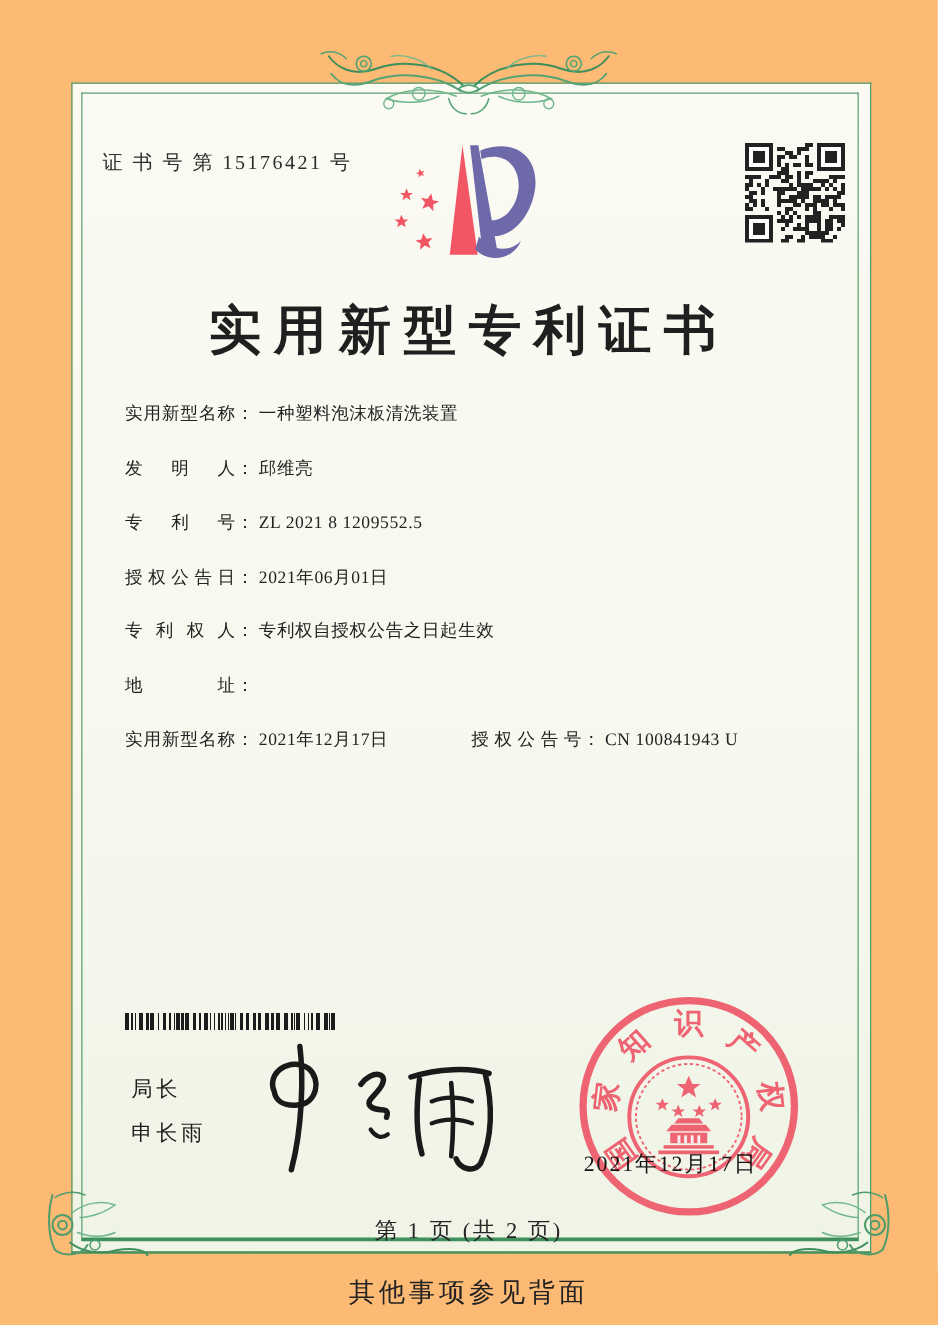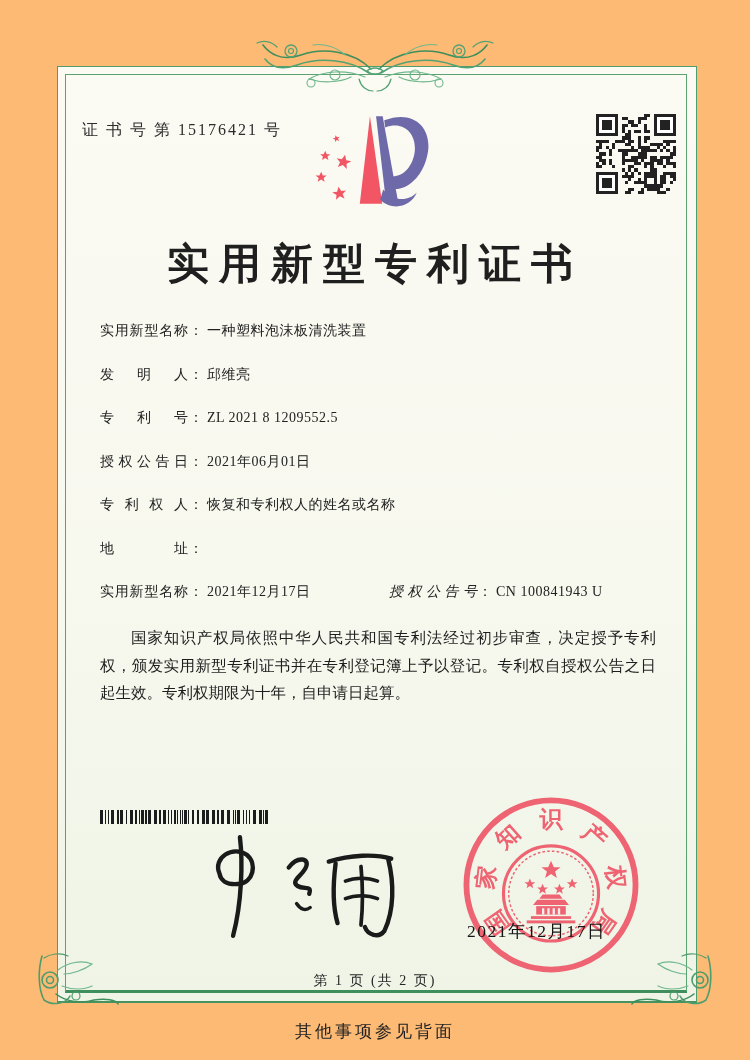--- a/index.html
+++ b/index.html
@@ -20,36 +20,36 @@
 
   .title{position:absolute;left:0;right:0;top:236px;text-align:center;
     font-size:42px;font-weight:bold;color:#1f1f1f;letter-spacing:10px;font-family:Liberation Serif, serif;}
 
   .fields{position:absolute;left:100px;top:322px;width:560px;}
   .field-row{display:flex;align-items:baseline;height:43.5px;font-size:14px;color:#222;}
   .flabel{display:inline-block;width:88px;text-align:justify;text-align-last:justify;letter-spacing:0;}
   .fcolon{display:inline-block;margin:0 4px 0 1px;}
   .fvalue{letter-spacing:.5px;}
   .fvalue.fixed{width:160px;}
-  .flabel2{display:inline-block;width:88px;text-align:justify;text-align-last:justify;margin-left:22px;font-style:italic;}
+  .flabel2{display:inline-block;width:88px;text-align:justify;text-align-last:justify;margin-left:10px;}
 
   .body-text{position:absolute;left:100px;top:624px;width:556px;
     font-size:15.5px;line-height:27.5px;color:#1e1e1e;text-align:justify;}
   .body-text p{margin:0;text-indent:2em;}
 
   .barcode{position:absolute;left:100px;top:810px;width:170px;height:14px;}
 
   .director{position:absolute;left:105px;top:854px;font-size:17px;color:#1c1c1c;letter-spacing:3px;line-height:35px;}
   .signature{position:absolute;left:196px;top:832px;width:205px;height:108px;}
 
   .seal{position:absolute;left:458px;top:792px;width:186px;height:186px;opacity:.9;}
   .seal-date{position:absolute;left:467px;top:919px;font-size:17.5px;color:#141414;letter-spacing:1.5px;z-index:5;}
 
-  .page-footer{position:absolute;left:0;right:0;top:972px;text-align:center;font-size:14px;color:#262626;letter-spacing:2px;}
-  .back-note{position:absolute;left:0;right:0;top:1020px;text-align:center;font-size:17px;color:#222;letter-spacing:3px;}
+  .page-footer{position:absolute;left:0;right:0;top:972px;text-align:center;font-size:18px;color:#262626;letter-spacing:2px;}
+  .back-note{position:absolute;left:0;right:0;top:1020px;text-align:center;font-size:21px;color:#222;letter-spacing:3px;}
 
   .ornament-top{position:absolute;left:253px;top:38px;width:244px;height:58px;}
   .corner-fl{position:absolute;width:84px;height:58px;}
   .corner-fl.bl{left:36px;top:950px;}
   .corner-fl.br{left:630px;top:950px;transform:scaleX(-1);}
 </style>
 </head>
 <body>
 
 <div class="page">
@@ -361,38 +361,37 @@
       <span class="fvalue">ZL 2021 8 1209552.5</span>
     </div>
     <div class="field-row">
       <span class="flabel">授权公告日</span>
         <span class="fcolon">：</span>
       <span class="fvalue">2021年06月01日</span>
     </div>
     <div class="field-row">
       <span class="flabel">专利权人</span>
         <span class="fcolon">：</span>
-      <span class="fvalue">恢复和专利权人的姓名或名称</span>
+      <span class="fvalue">专利权自授权公告之日起生效</span>
     </div>
     <div class="field-row">
       <span class="flabel">地址</span>
         <span class="fcolon">：</span>
     </div>
     <div class="field-row">
       <span class="flabel">实用新型名称</span>
         <span class="fcolon">：</span>
       <span class="fvalue fixed">2021年12月17日</span>
       <span class="flabel2">授权公告号</span>
         <span class="fcolon">：</span>
       <span class="fvalue">CN 100841943 U</span>
     </div>
   </div>
 
   <div class="body-text">
-    <p>国家知识产权局依照中华人民共和国专利法经过初步审查，决定授予专利权，颁发实用新型专利证书并在专利登记簿上予以登记。专利权自授权公告之日起生效。专利权期限为十年，自申请日起算。</p>
   </div>
 
   <svg class="barcode" viewBox="0 0 170 14" shape-rendering="crispEdges">
       <rect x="0" y="0" width="3" height="14" fill="#1c1c1c"></rect>
       <rect x="5" y="0" width="1" height="14" fill="#1c1c1c"></rect>
       <rect x="8" y="0" width="1" height="14" fill="#1c1c1c"></rect>
       <rect x="11" y="0" width="3" height="14" fill="#1c1c1c"></rect>
       <rect x="17" y="0" width="2" height="14" fill="#1c1c1c"></rect>
       <rect x="20" y="0" width="3" height="14" fill="#1c1c1c"></rect>
       <rect x="26" y="0" width="1" height="14" fill="#1c1c1c"></rect>
@@ -426,20 +425,24 @@
       <rect x="137" y="0" width="3" height="14" fill="#1c1c1c"></rect>
       <rect x="143" y="0" width="1" height="14" fill="#1c1c1c"></rect>
       <rect x="146" y="0" width="1" height="14" fill="#1c1c1c"></rect>
       <rect x="149" y="0" width="1" height="14" fill="#1c1c1c"></rect>
       <rect x="153" y="0" width="3" height="14" fill="#1c1c1c"></rect>
       <rect x="159" y="0" width="3" height="14" fill="#1c1c1c"></rect>
       <rect x="163" y="0" width="1" height="14" fill="#1c1c1c"></rect>
       <rect x="165" y="0" width="3" height="14" fill="#1c1c1c"></rect>
     </svg>
 
+  <div class="director">
+    <div>局长</div>
+    <div>申长雨</div>
+  </div>
 
   <svg class="signature" viewBox="0 0 210 110">
     <g fill="none" stroke="#1a1a1a" stroke-width="4.5" stroke-linecap="round">
       <path d="M24,42 C17,26 38,13 52,23 C63,32 59,52 43,53 C31,54 25,49 24,42"></path>
       <path d="M45,5 C48,30 47,72 38,106"></path>
       <path d="M95,36 C104,24 118,26 112,37 C107,46 97,50 104,55 C111,59 119,54 116,63"></path>
       <path d="M103,73 C107,79 112,81 117,77" stroke-width="3.5"></path>
       <path d="M136,30 C158,23 184,22 200,27"></path>
       <path d="M143,32 C140,56 140,76 145,93"></path>
       <path d="M197,28 C203,52 203,80 193,101 C187,109 176,105 173,97"></path>

